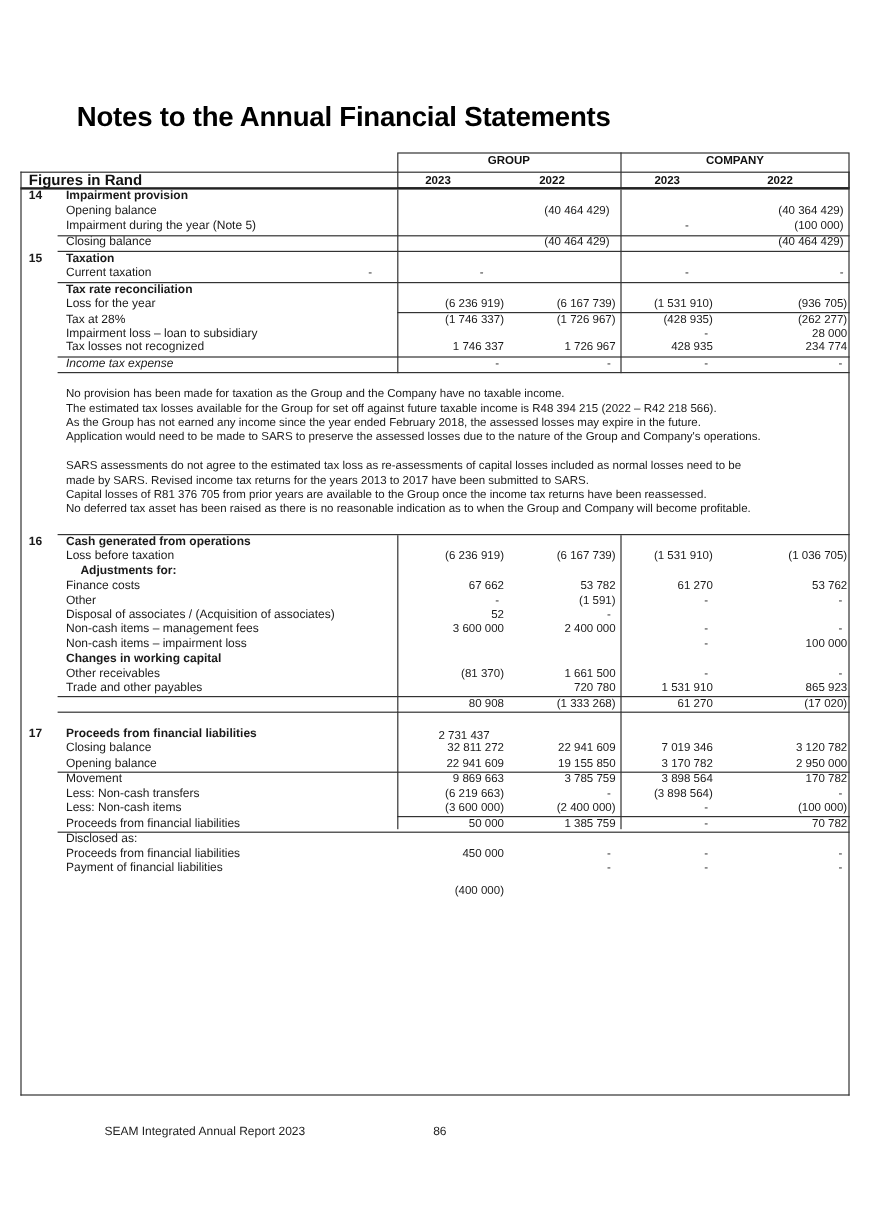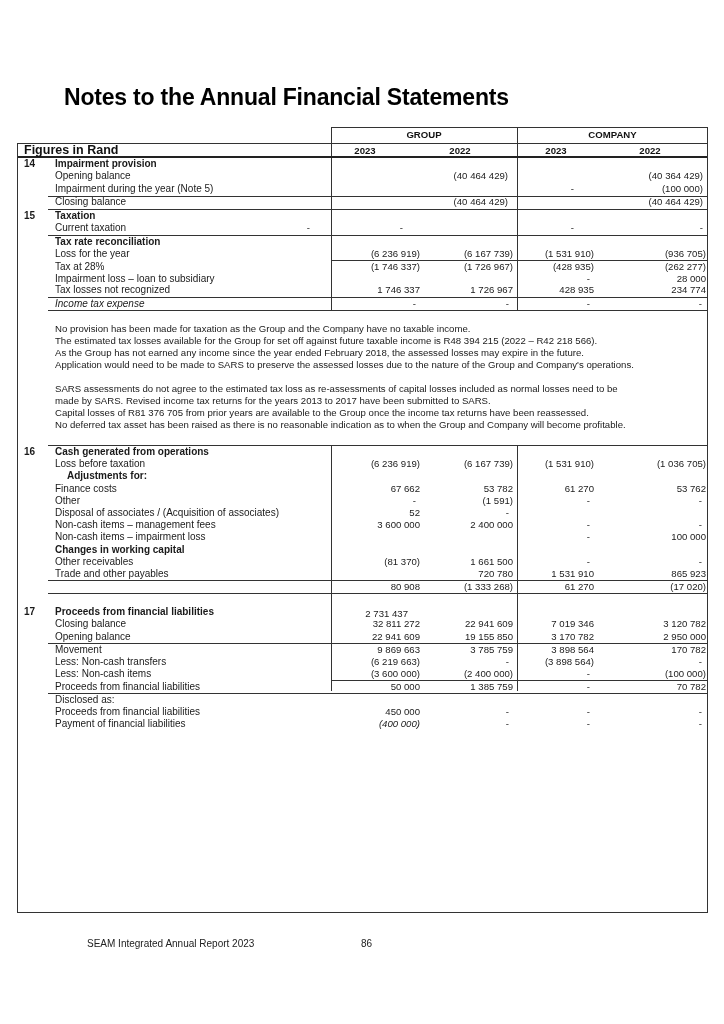--- a/index.html
+++ b/index.html
@@ -195,21 +195,21 @@
     <div class="num" style="right: 211px; top: 681px;">1 385 759</div>
     <div class="num" style="right: 134px; top: 681px;">-</div>
     <div class="num" style="right: 18px; top: 681px;">70 782</div>
     <div class="txt" style="left: 55px; top: 694px;">Disclosed as:</div>
     <div class="txt" style="left: 55px; top: 706px;">Proceeds from financial liabilities</div>
     <div class="num" style="right: 304px; top: 706px;">450 000</div>
     <div class="num" style="right: 215px; top: 706px;">-</div>
     <div class="num" style="right: 134px; top: 706px;">-</div>
     <div class="num" style="right: 22px; top: 706px;">-</div>
     <div class="txt" style="left: 55px; top: 718px;">Payment of financial liabilities</div>
-    <div class="num" style="right: 304px; top: 718px; font-style: italic;">(400 000)</div>
+    <div class="num" style="right: 304px; top: 737px;">(400 000)</div>
     <div class="num" style="right: 215px; top: 718px;">-</div>
     <div class="num" style="right: 134px; top: 718px;">-</div>
     <div class="num" style="right: 22px; top: 718px;">-</div>
   </div>
 <div class="hl" style="left:48px;top:643px;width:660px;"></div>
 <div class="hl" style="left:331px;top:680px;width:377px;"></div>
 <div class="hl" style="left:48px;top:693px;width:660px;"></div>
 
 <div class="footer" style="left:87px;">SEAM Integrated Annual Report 2023</div>
 <div class="footer" style="left:361px;">86</div>

